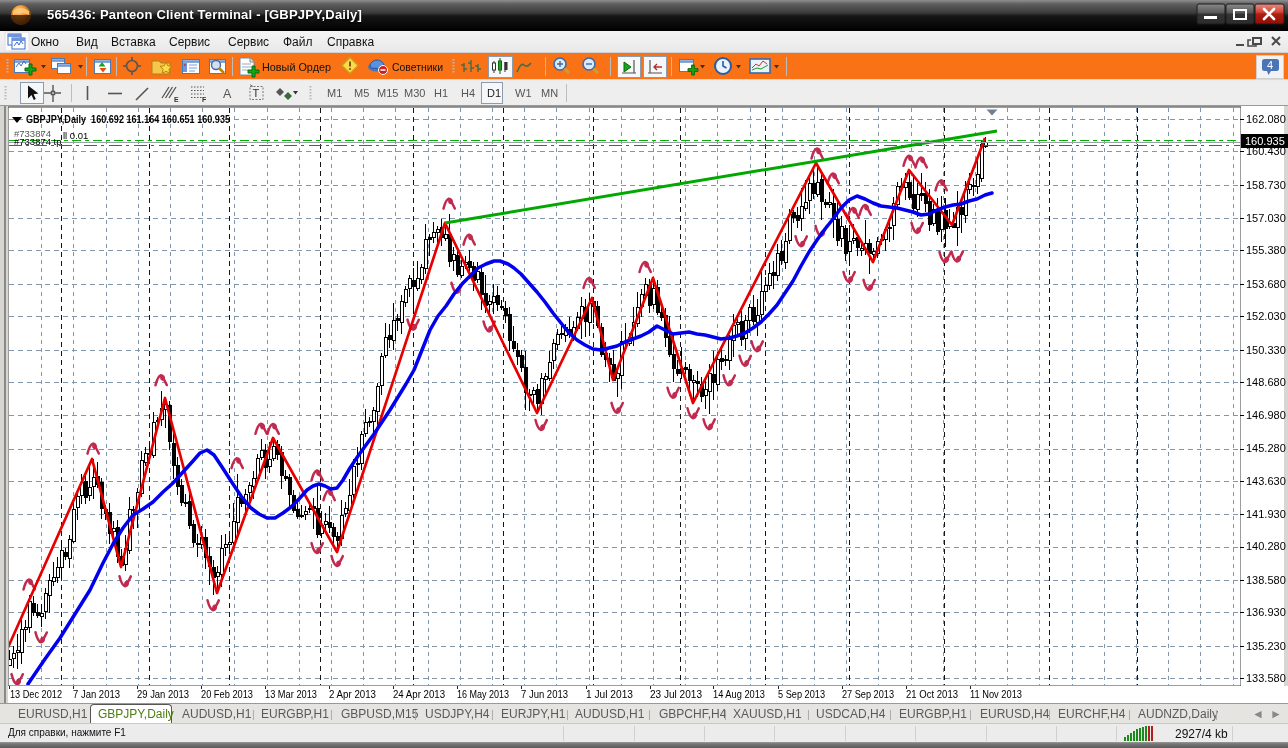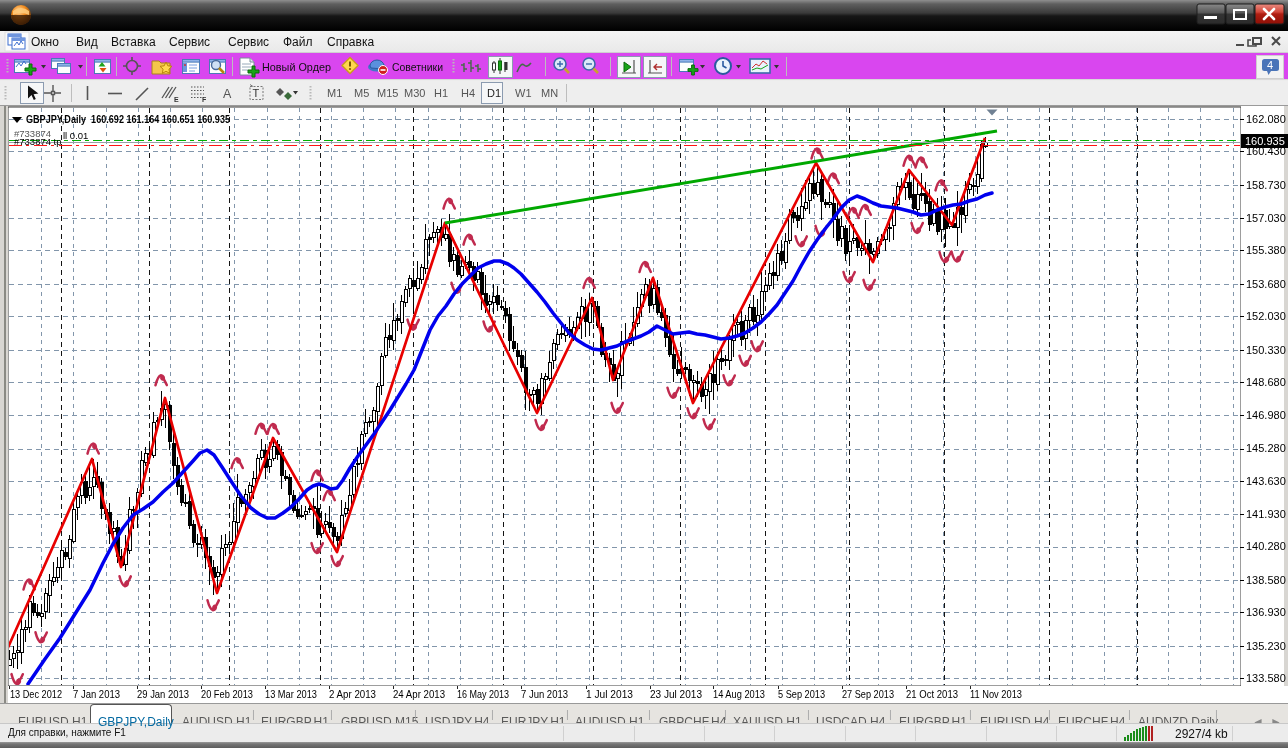--- a/index.html
+++ b/index.html
@@ -1,24 +1,24 @@
 <!DOCTYPE html>
 <html><head><meta charset="utf-8"><style>
 *{margin:0;padding:0;box-sizing:border-box}
 body{width:1288px;height:748px;position:relative;overflow:hidden;font-family:"Liberation Sans",sans-serif;background:#ececec}
 #title{position:absolute;left:0;top:0;width:1288px;height:31px;background:linear-gradient(#8f8f8f 0,#5f5f5f 4px,#3a3a3a 13px,#161616 16px,#0a0a0a 24px,#000 31px);}
 #title .txt{position:absolute;left:47px;top:7px;color:#fff;font-size:13px;font-weight:bold;letter-spacing:0.2px;text-shadow:0 1px 2px #000}
 #menu{position:absolute;left:0;top:31px;width:1288px;height:22px;background:linear-gradient(#f4f4f4,#e9e9e9);border-bottom:1px solid #cfcfcf}
 #menu span{position:absolute;top:4px;font-size:12px;color:#111}
-#tb1{position:absolute;left:0;top:53px;width:1288px;height:27px;background:#d946ef;border-bottom:1px solid #d8d8d8}
+#tb1{position:absolute;left:0;top:53px;width:1288px;height:27px;background:#f97316;border-bottom:1px solid #d8d8d8}
 #tb2{position:absolute;left:0;top:81px;width:1288px;height:25px;background:#eeeeee;border-bottom:1px solid #9a9a9a}
 #tabs{position:absolute;left:0;top:703px;width:1288px;height:20px;background:#e6e4e0;border-top:1px solid #999}
 #status{position:absolute;left:0;top:723px;width:1288px;height:19px;background:#ececec;border-top:1px solid #c8c8c8}
 #taskstrip{position:absolute;left:0;top:742px;width:1288px;height:6px;background:linear-gradient(#9a9a9a 0,#757575 2px,#5c5c5c 6px)}
-.tab{position:absolute;top:11px;font-size:12px;color:#5a5a5a}
+.tab{position:absolute;top:3px;font-size:12px;color:#5a5a5a}
 .tsep{position:absolute;top:4px;color:#a8a8a8;font-size:11px}
 </style></head><body>
 <div id="title">
  <svg width="1288" height="31" style="position:absolute;left:0;top:0">
   <defs>
    <radialGradient id="orb" cx="40%" cy="30%" r="75%">
           <stop offset="0" stop-color="#ffd9a0"></stop>
           <stop offset="45%" stop-color="#f08a1d"></stop>
           <stop offset="100%" stop-color="#5a2c05"></stop>
         </radialGradient>
@@ -40,20 +40,21 @@
   <path d="M13 11 q8 -6 16 0 l0 4 q-8 -4 -16 0z" fill="#ffca7a" opacity="0.9"></path>
   <g>
    <rect x="1197" y="4" width="28" height="20" rx="2" fill="url(#btn)" stroke="#1d1d1d"></rect>
    <rect x="1226" y="4" width="28" height="20" rx="2" fill="url(#btn)" stroke="#1d1d1d"></rect>
    <rect x="1255" y="4" width="29" height="20" rx="2" fill="url(#btnr)" stroke="#1d1d1d"></rect>
    <rect x="1204" y="16" width="13" height="3" fill="#fff"></rect>
    <rect x="1234" y="10" width="12" height="9" fill="none" stroke="#fff" stroke-width="2"></rect>
    <path d="M1264 9 l10 10 M1274 9 l-10 10" stroke="#fff" stroke-width="2.6" stroke-linecap="round"></path>
   </g>
  </svg>
+ <div class="txt">565436: Panteon Client Terminal - [GBPJPY,Daily]</div>
 </div>
 <div id="menu">
  <svg width="40" height="22" style="position:absolute;left:0;top:0">
       <rect x="5" y="1" width="24" height="19" fill="#fbfbfb" stroke="#e0e0e0"></rect>
   <rect x="8" y="3" width="13" height="11" fill="#fff" stroke="#3d6fd0"></rect>
   <rect x="8" y="3" width="13" height="3" fill="#6f95dd"></rect>
   <rect x="12" y="7" width="13" height="11" fill="#fff" stroke="#3d6fd0"></rect>
   <rect x="12" y="7" width="13" height="3" fill="#6f95dd"></rect>
   <path d="M14 15 l3 -4 2 3 2 -4 2 3" stroke="#3d6fd0" fill="none"></path>
  </svg>
@@ -579,21 +580,21 @@
     <span class="tsep" style="left:566px">|</span>
     <span class="tsep" style="left:648px">|</span>
     <span class="tsep" style="left:724px">|</span>
     <span class="tsep" style="left:807px">|</span>
     <span class="tsep" style="left:889px">|</span>
     <span class="tsep" style="left:969px">|</span>
     <span class="tsep" style="left:1048px">|</span>
     <span class="tsep" style="left:1128px">|</span>
     <span class="tsep" style="left:1215px">|</span>
     <div style="position:absolute;left:90px;top:0px;width:82px;height:20px;background:#fff;border:1px solid #555;border-bottom:none;border-radius:4px 4px 0 0"></div>
-    <span class="tab" style="left:98px;color:#0369a1;z-index:3">GBPJPY,Daily</span>
+    <span class="tab" style="left:98px;color:#4d7c0f;z-index:3">GBPJPY,Daily</span>
     <span class="tab" style="left:1252px;color:#888">◄</span>
     <span class="tab" style="left:1270px;color:#888">►</span>
   </div>
 <div id="status">
  <span style="position:absolute;left:8px;top:3px;font-size:10px;color:#111">Для справки, нажмите F1</span>
  <div style="position:absolute;left:563px;top:2px;width:1px;height:15px;background:#d0d0d0"></div>
     <div style="position:absolute;left:634px;top:2px;width:1px;height:15px;background:#d0d0d0"></div>
     <div style="position:absolute;left:704px;top:2px;width:1px;height:15px;background:#d0d0d0"></div>
     <div style="position:absolute;left:774px;top:2px;width:1px;height:15px;background:#d0d0d0"></div>
     <div style="position:absolute;left:845px;top:2px;width:1px;height:15px;background:#d0d0d0"></div>

